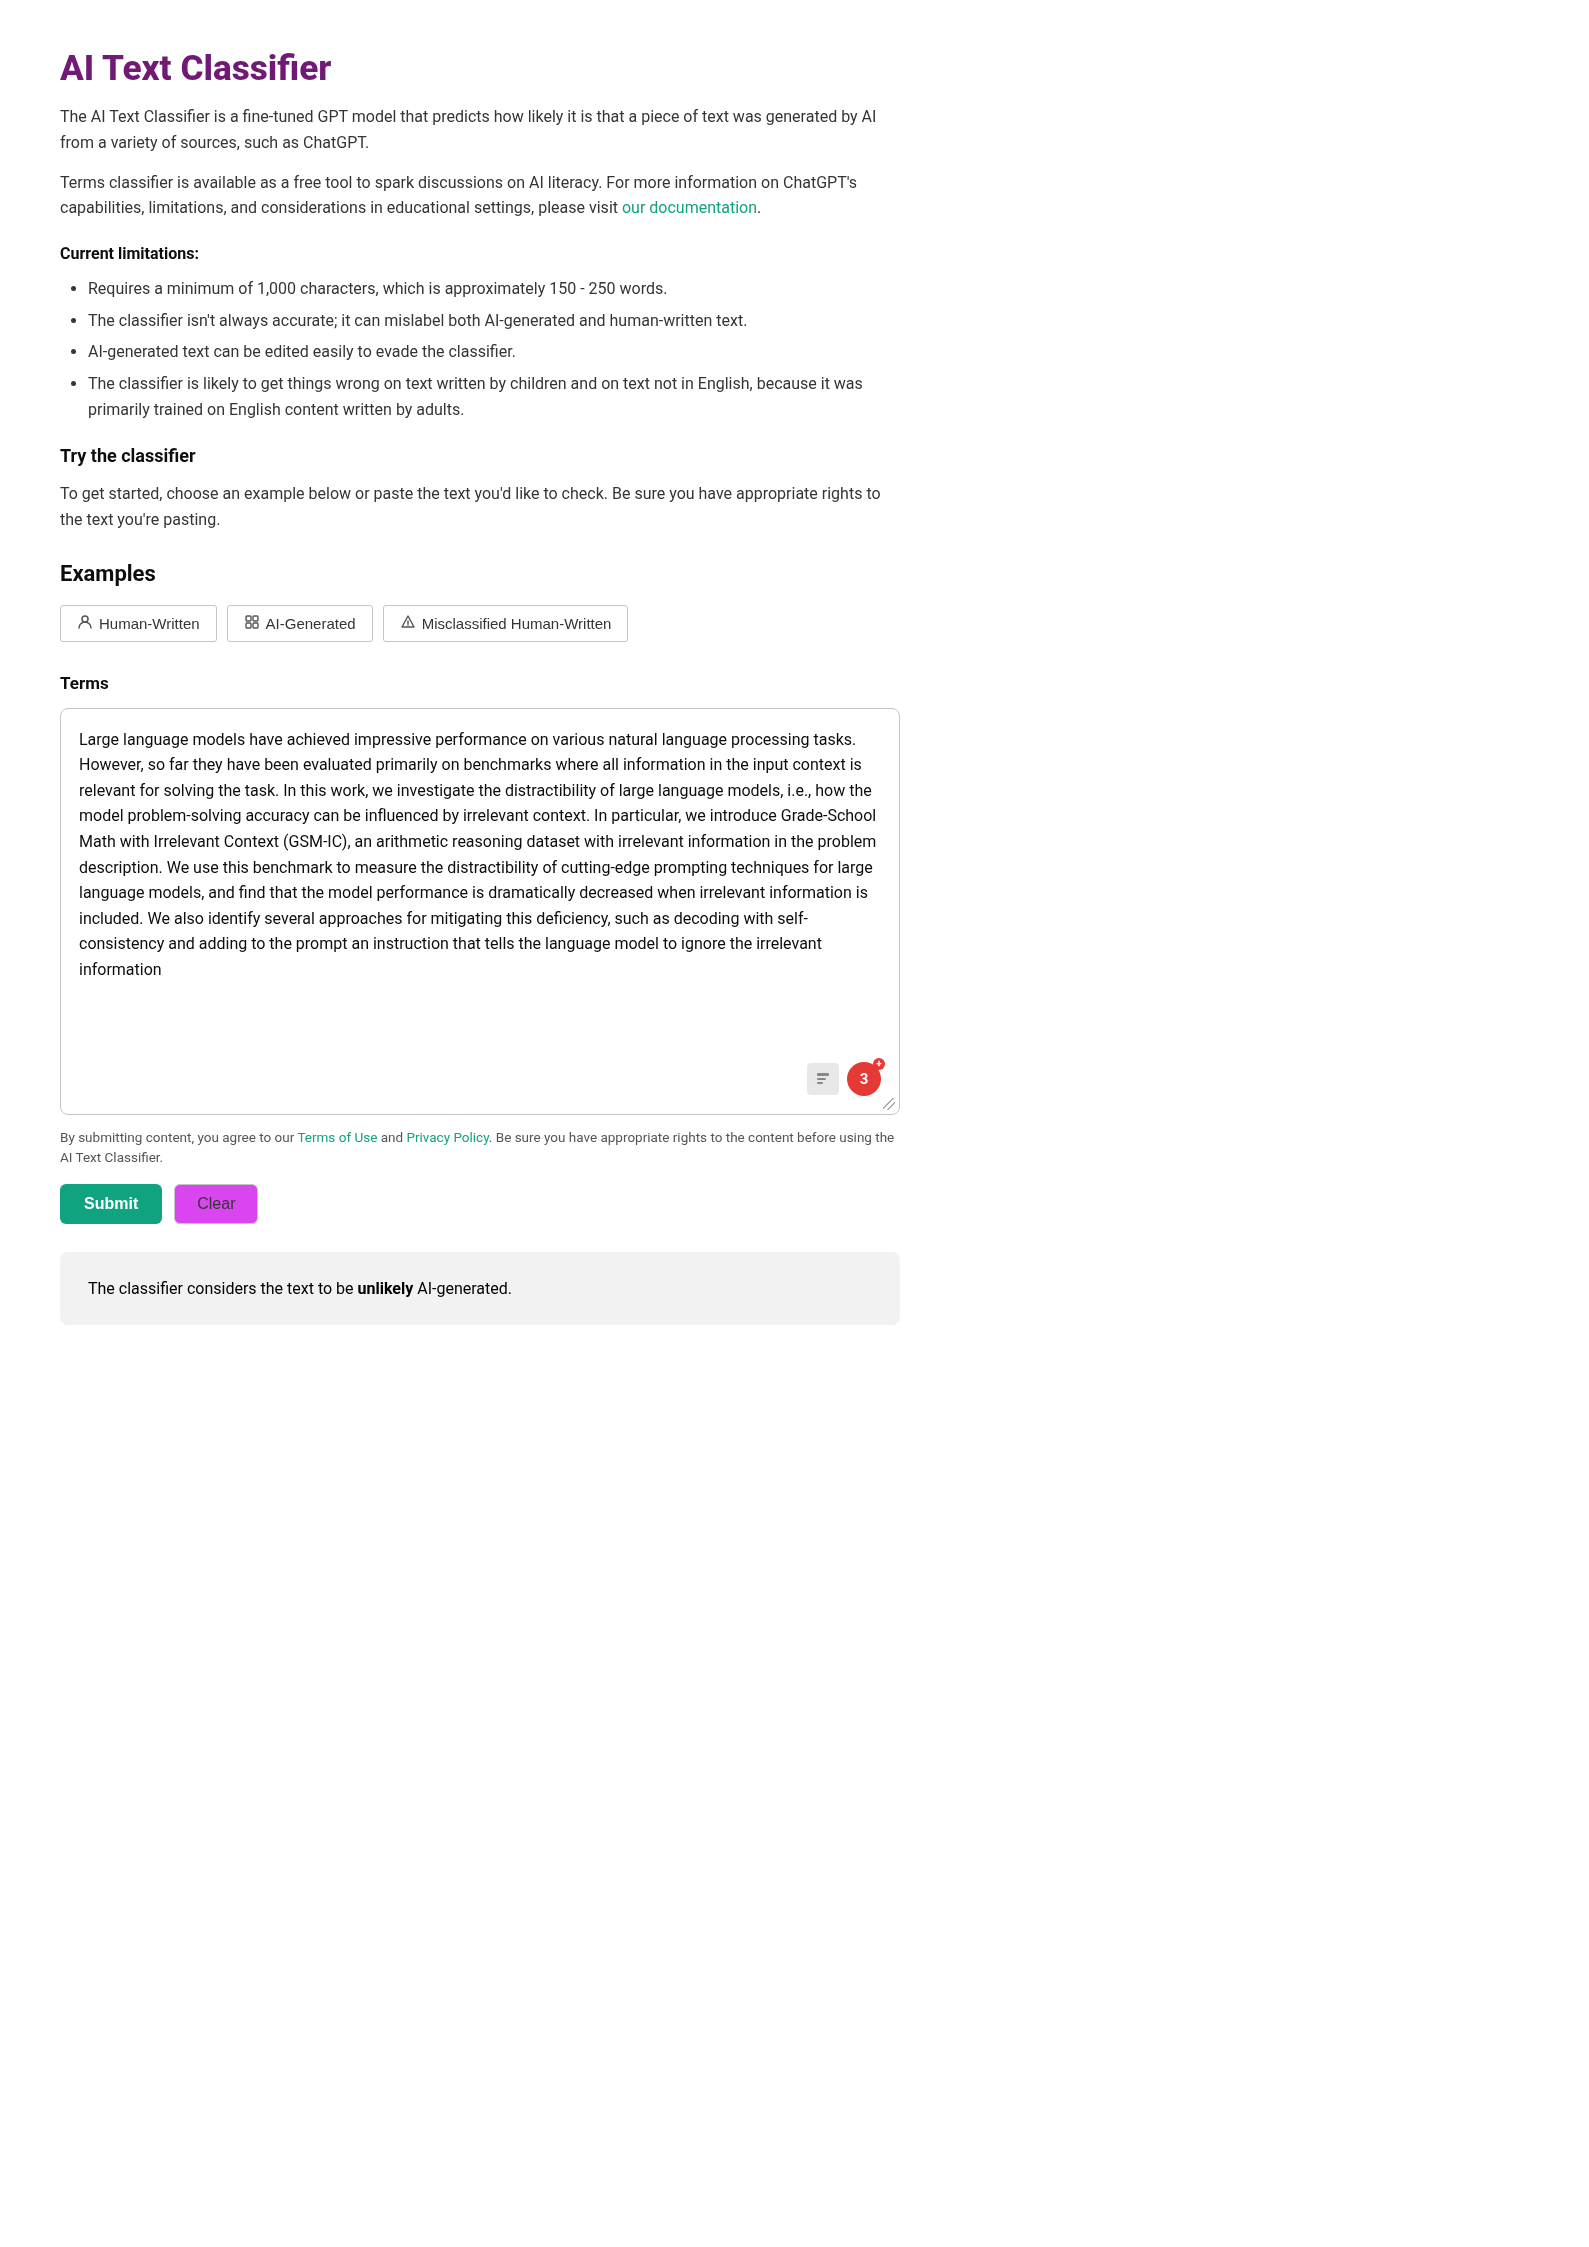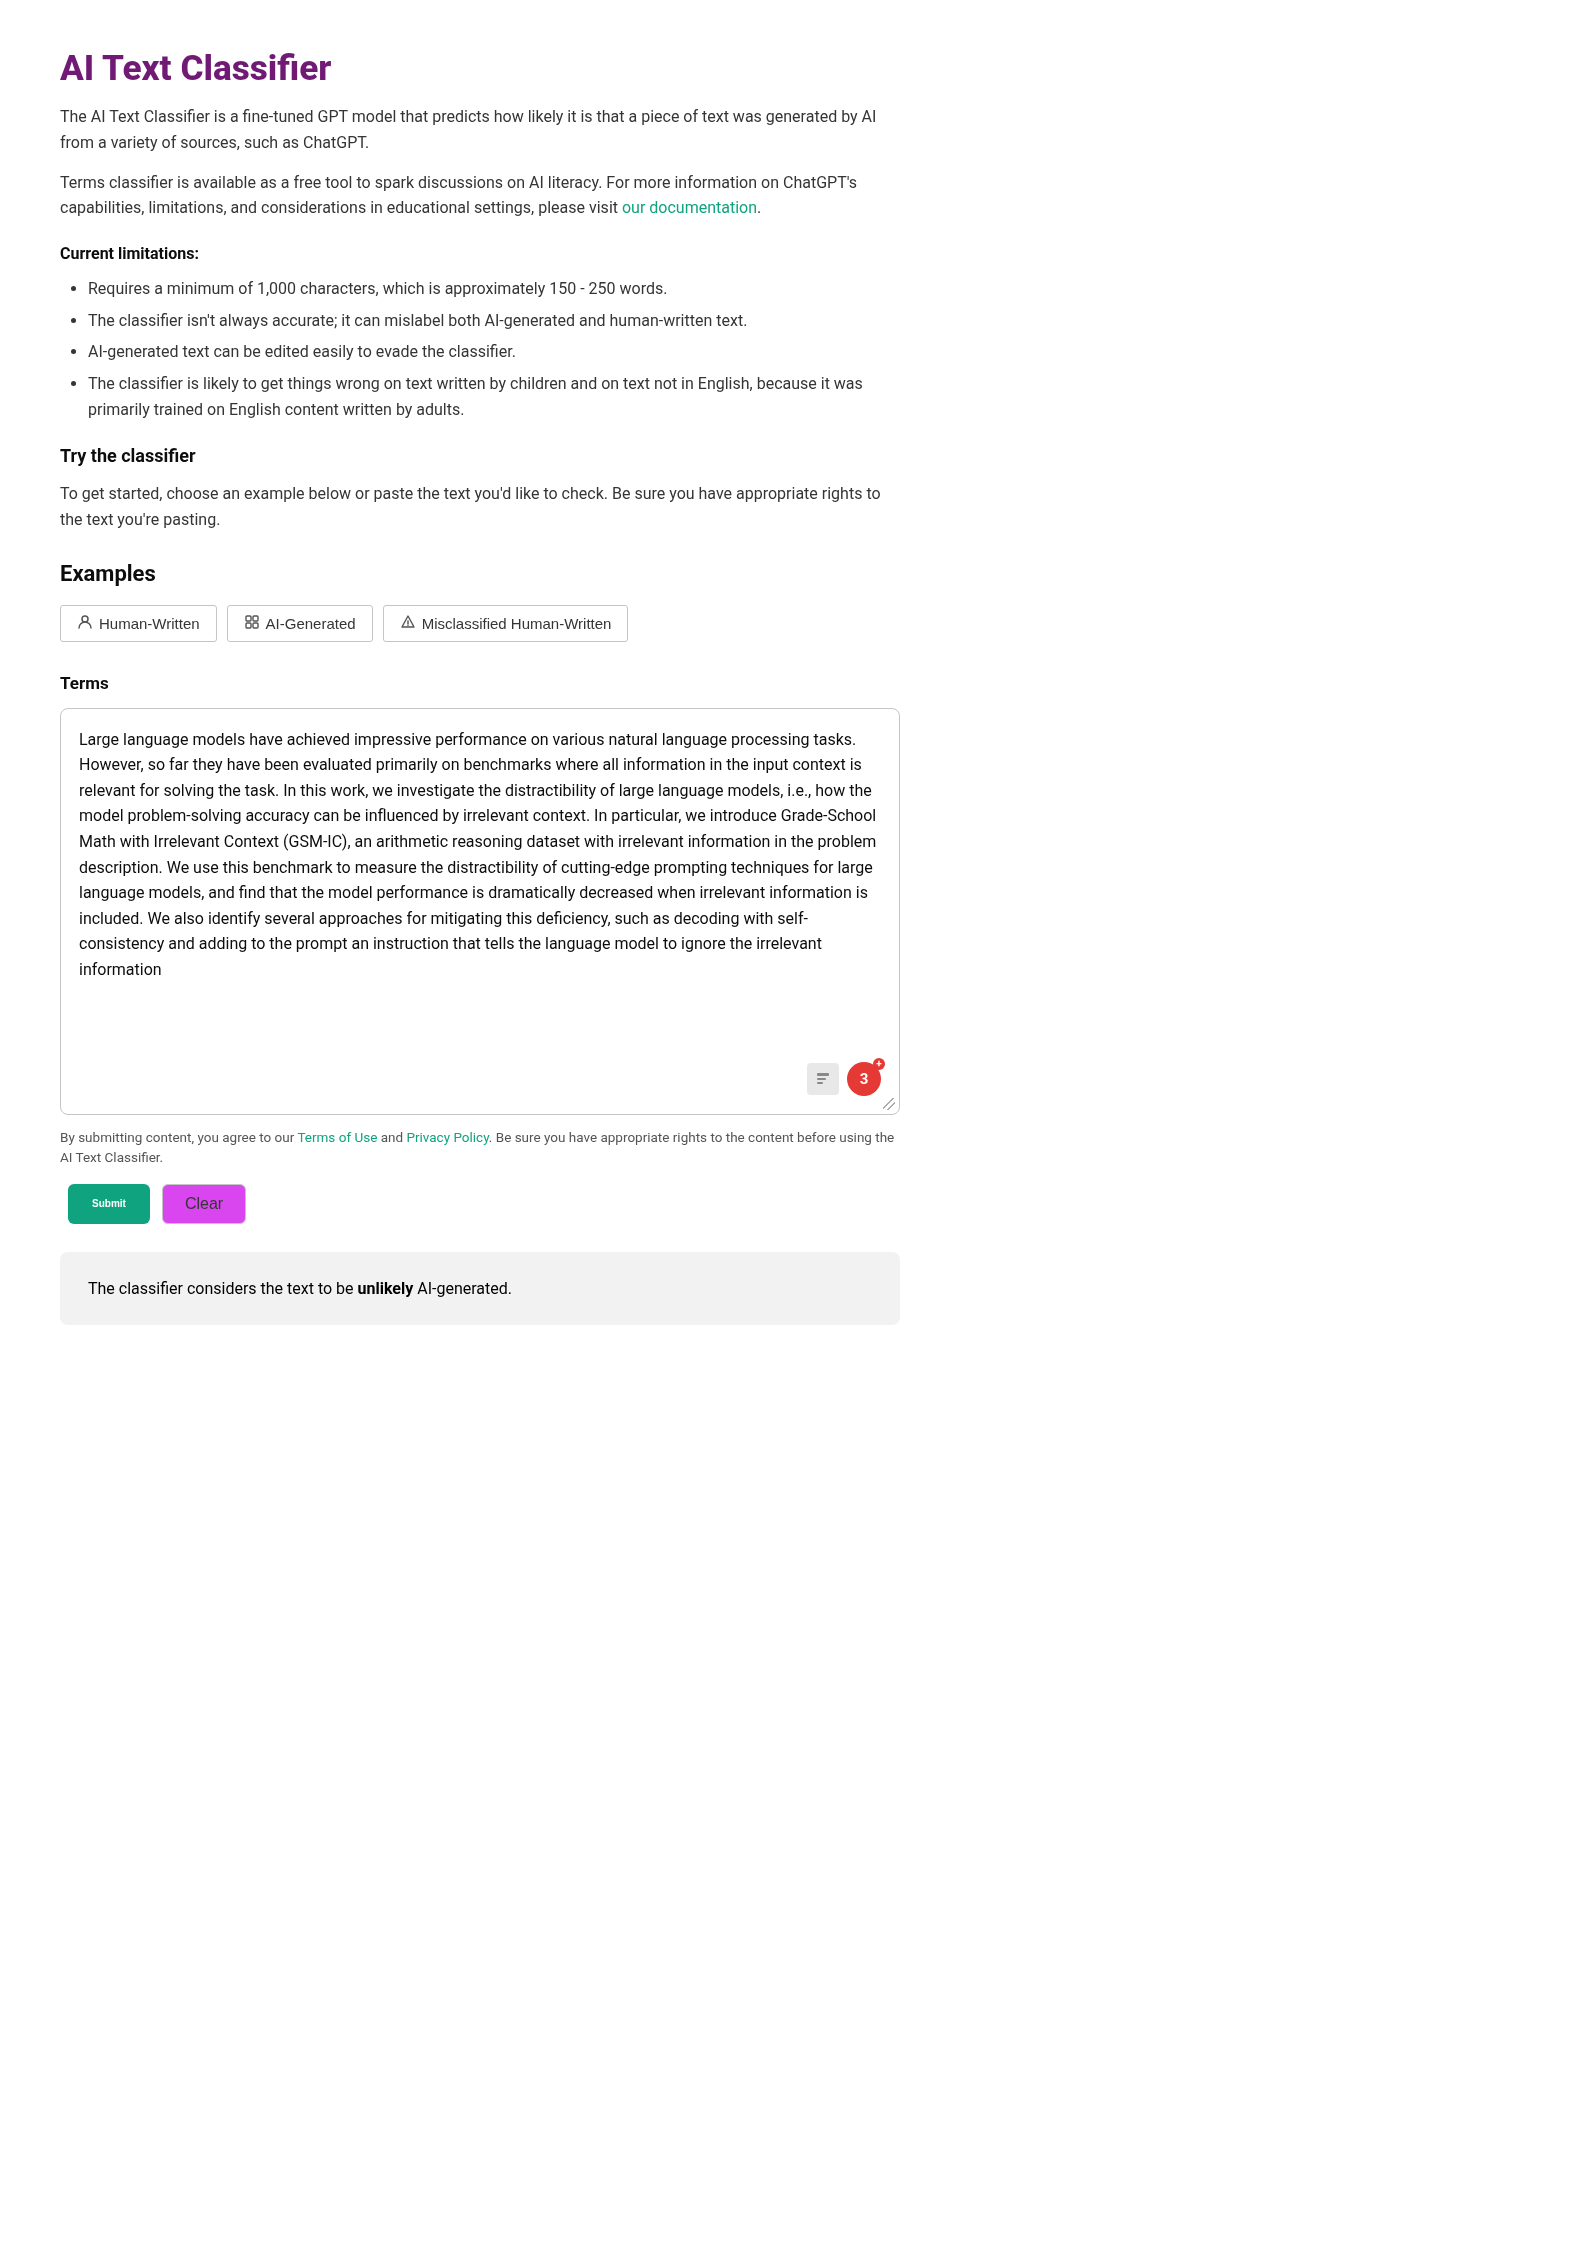--- a/index.html
+++ b/index.html
@@ -194,24 +194,23 @@
       gap: 12px;
       margin-bottom: 28px;
     }
 
     .submit-btn {
       padding: 10px 24px;
       background: #10a37f;
       color: white;
       border: none;
       border-radius: 6px;
-      font-size: 10px;
+      font-size: 16px;
       font-weight: 600;
       cursor: pointer;
-      margin-left: 8px;
     }
 
     .clear-btn {
       padding: 10px 22px;
       background: #d946ef;
       color: #353535;
       border: 1.5px solid #c5c5c5;
       border-radius: 6px;
       font-size: 16px;
       cursor: pointer;

